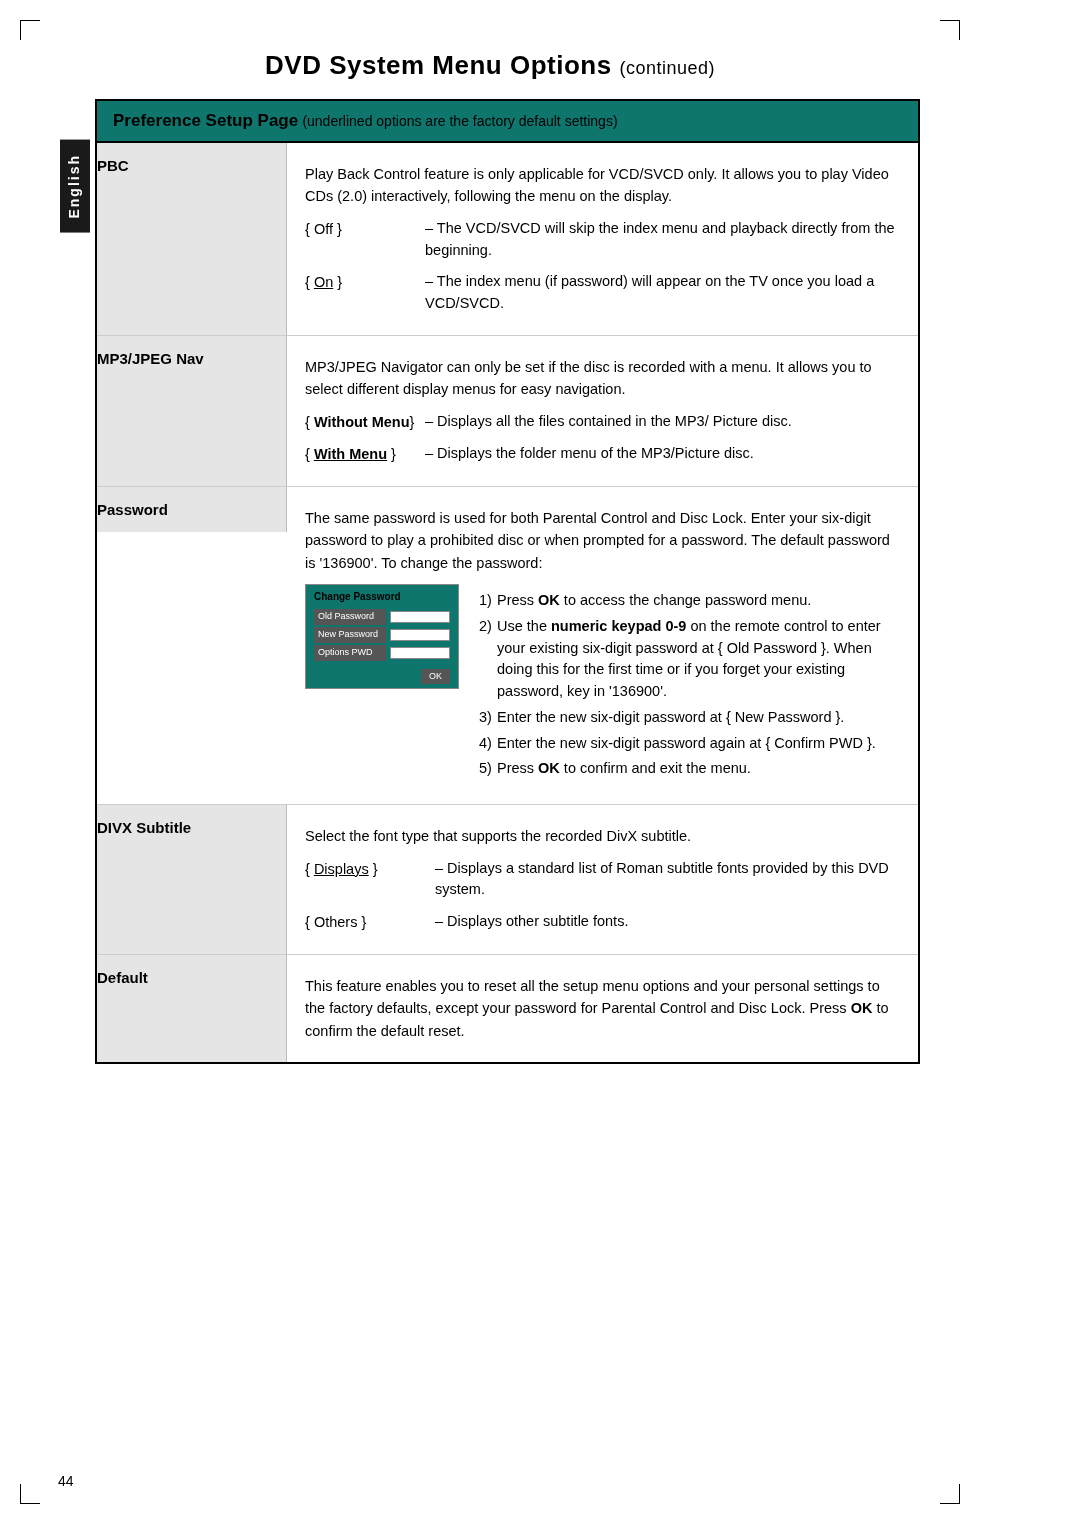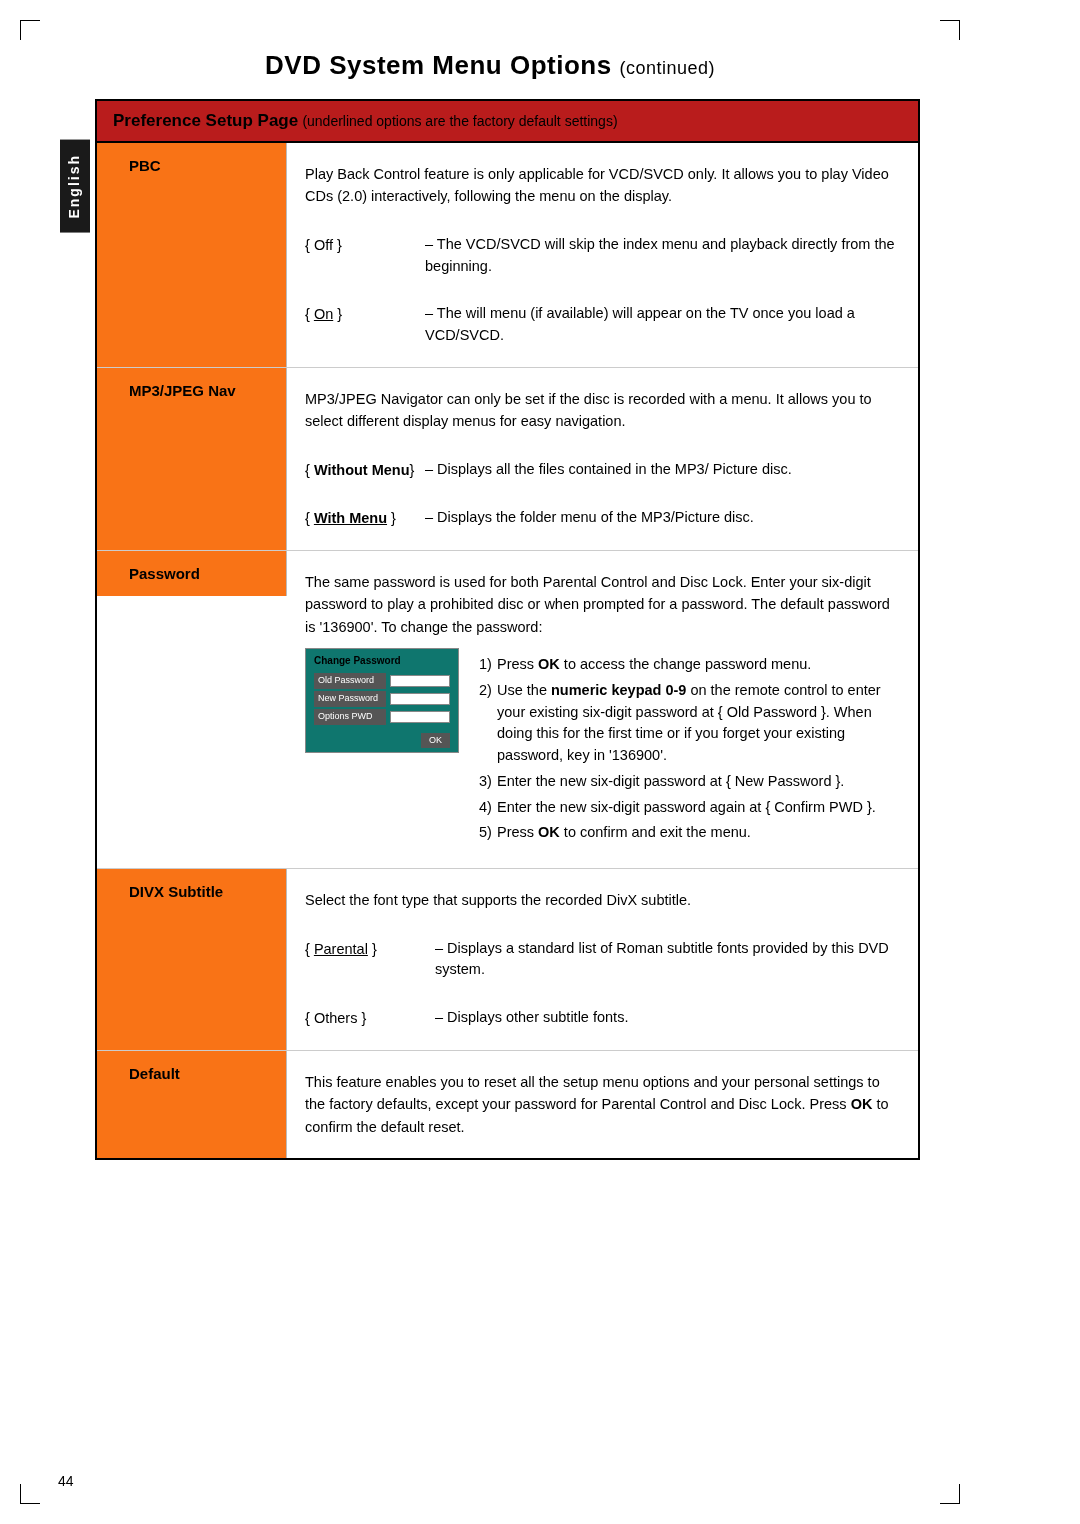--- a/index.html
+++ b/index.html
@@ -69,21 +69,21 @@
     
     .main-box {
       border: 2px solid #000;
       margin-left: 35px;
     }
 
     
     .pref-header {
       border-bottom: 2px solid #000;
       padding: 10px 16px;
-      background: #b91c1c;
+      background: #0f766e;
     }
     .pref-header-title {
       font-size: 17px;
       font-weight: bold;
     }
     .pref-header-subtitle {
       font-size: 14px;
       font-weight: normal;
     }
 
@@ -98,42 +98,42 @@
       border-bottom: 1px solid #ccc;
       min-height: 60px;
     }
     .option-row:last-child {
       border-bottom: none;
     }
 
     .option-label-cell {
       width: 190px;
       min-width: 190px;
-      background: #f97316;
-      padding: 14px 32px;
+      background: #e5e5e5;
+      padding: 14px 0;
       font-weight: bold;
       font-size: 15px;
       vertical-align: top;
       display: flex;
       align-items: flex-start;
       justify-content: flex-start;
       border-right: 1px solid #bbb;
     }
 
     .option-content-cell {
       flex: 1;
       padding: 20px 18px;
       font-size: 14.5px;
       line-height: 1.55;
     }
 
     
     .sub-option {
       display: flex;
-      margin-top: 26px;
+      margin-top: 10px;
       align-items: flex-start;
     }
     .sub-option-key {
       min-width: 120px;
       font-size: 14.5px;
     }
     .sub-option-key .brace {
       font-style: normal;
     }
     .sub-option-desc {
@@ -250,21 +250,21 @@
           <div class="sub-option">
             <div class="sub-option-key">
               <span class="brace">{ </span><span>Off</span><span class="brace"> }</span>
             </div>
             <div class="sub-option-desc">– The VCD/SVCD will skip the index menu and playback directly from the beginning.</div>
           </div>
           <div class="sub-option">
             <div class="sub-option-key">
               <span class="brace">{ </span><span class="underline">On</span><span class="brace"> }</span>
             </div>
-            <div class="sub-option-desc">– The will menu (if available) will appear on the TV once you load a VCD/SVCD.</div>
+            <div class="sub-option-desc">– The index menu (if password) will appear on the TV once you load a VCD/SVCD.</div>
           </div>
         </div>
       </div>
 
       <div class="option-row">
         <div class="option-label-cell">
           <span>MP3/JPEG Nav</span>
         </div>
         <div class="option-content-cell">
           <div>MP3/JPEG Navigator can only be set if the disc is recorded with a menu. It allows you to select different display menus for easy navigation.</div>
@@ -322,21 +322,21 @@
       </div>
 
       <div class="option-row">
         <div class="option-label-cell">
           <span>DIVX Subtitle</span>
         </div>
         <div class="option-content-cell">
           <div>Select the font type that supports the recorded DivX subtitle.</div>
           <div class="sub-option">
             <div class="sub-option-key" style="min-width:130px;">
-              <span class="brace">{ </span><span class="underline">Parental</span><span class="brace"> }</span>
+              <span class="brace">{ </span><span class="underline">Displays</span><span class="brace"> }</span>
             </div>
             <div class="sub-option-desc">– Displays a standard list of Roman subtitle fonts provided by this DVD system.</div>
           </div>
           <div class="sub-option">
             <div class="sub-option-key" style="min-width:130px;">
               <span class="brace">{ </span><span>Others</span><span class="brace"> }</span>
             </div>
             <div class="sub-option-desc">– Displays other subtitle fonts.</div>
           </div>
         </div>

